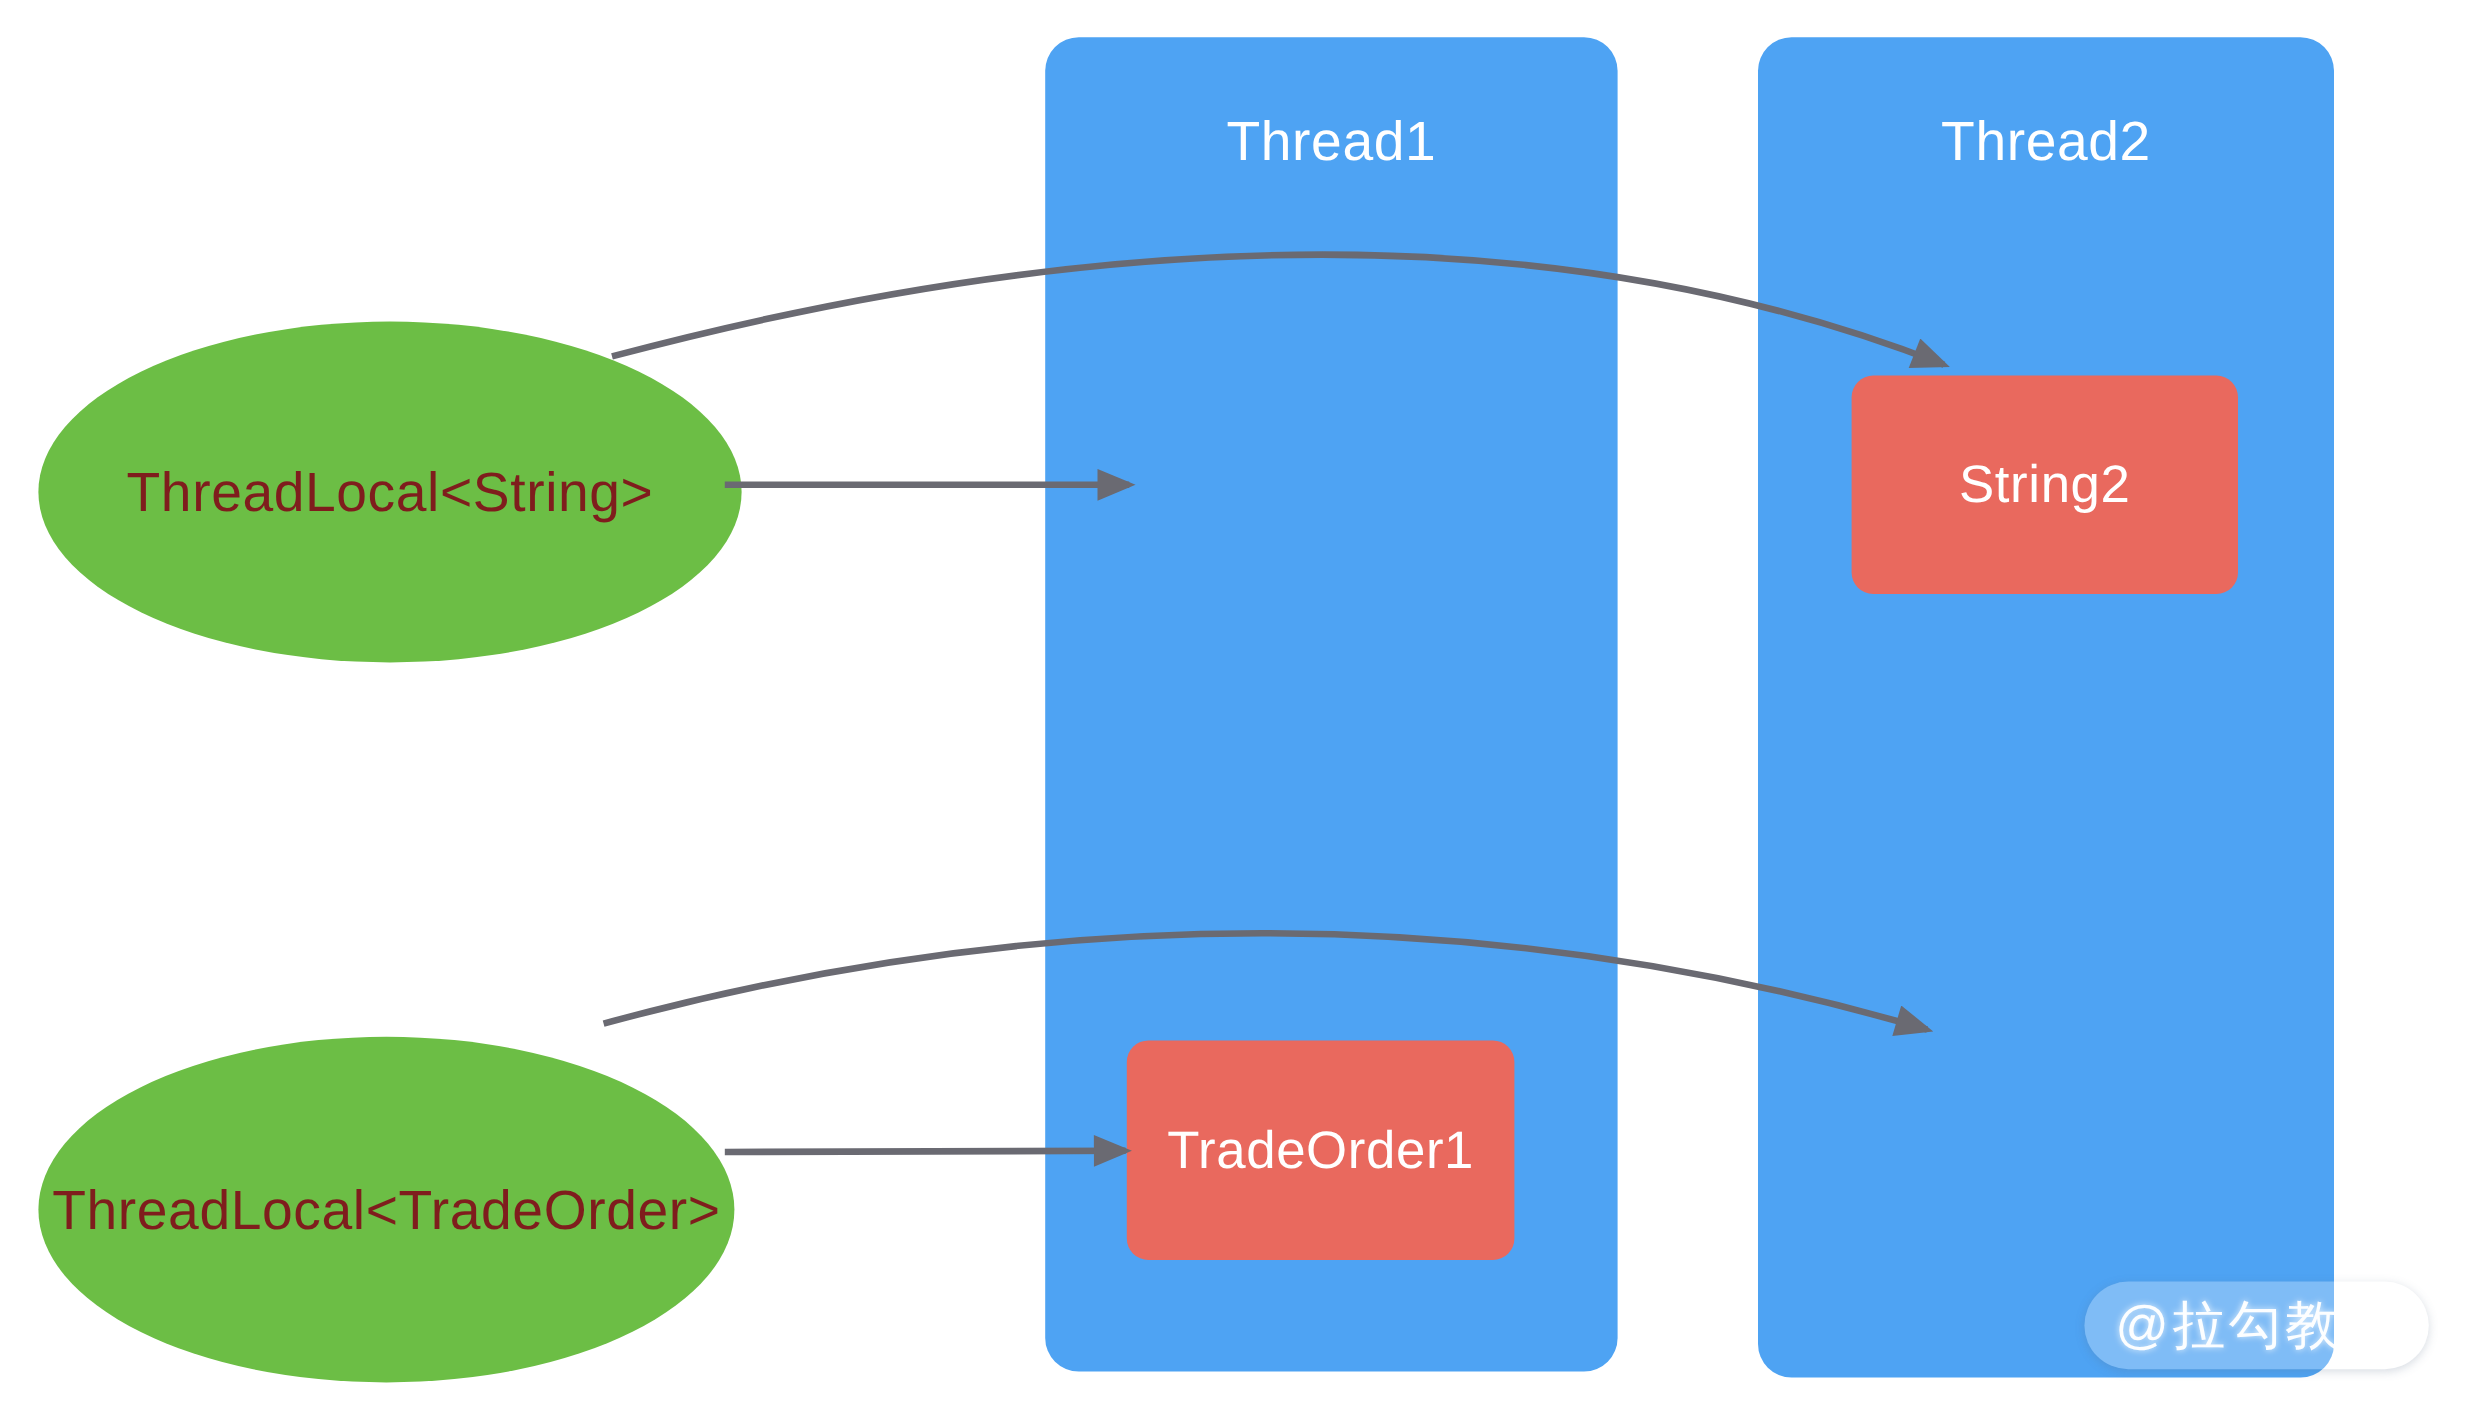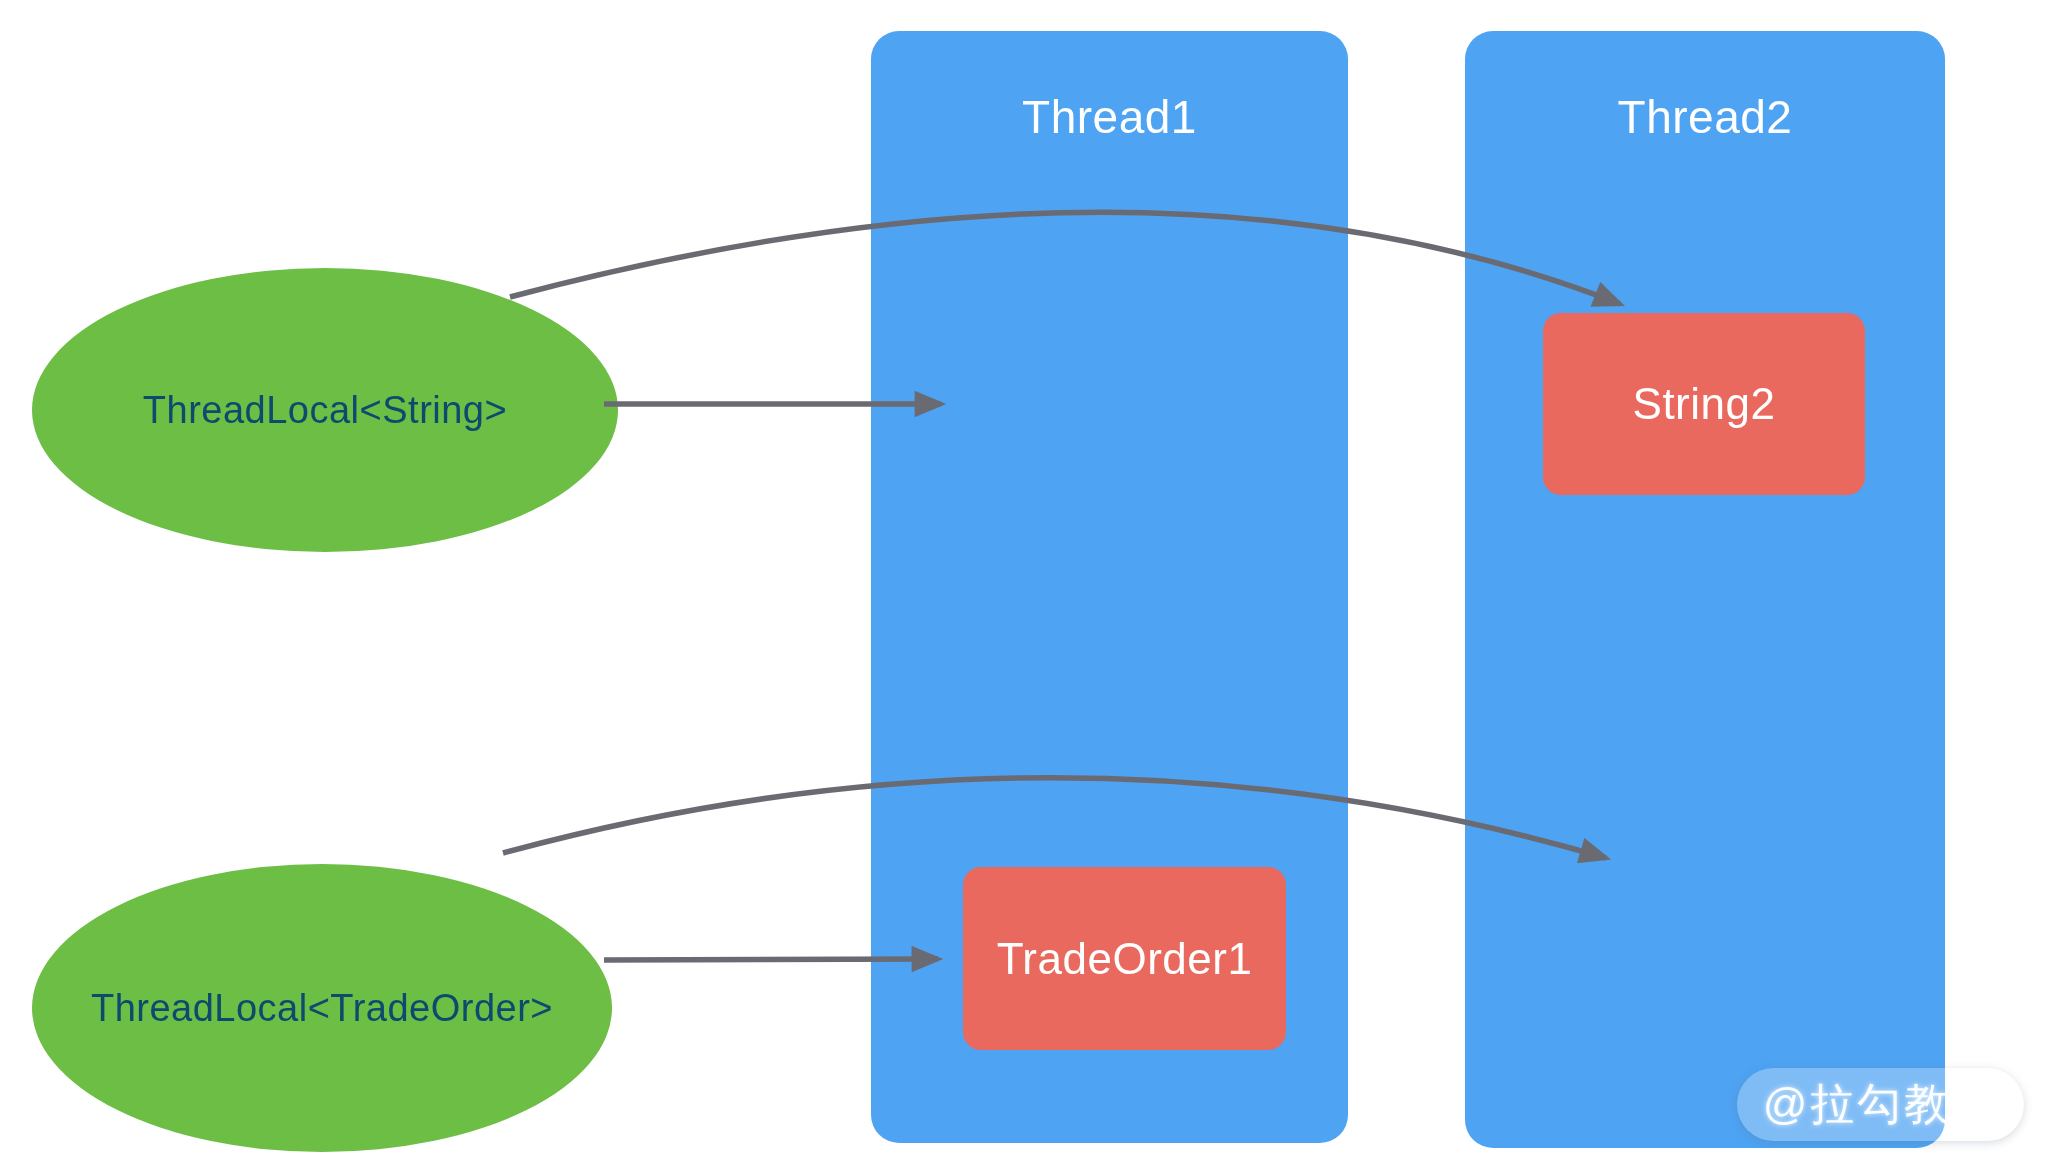--- a/index.html
+++ b/index.html
@@ -43,34 +43,34 @@
     background: var(--box-red, #E9695E);
     border-radius: 18px;
     display: flex;
     align-items: center;
     justify-content: center;
     color: #ffffff;
     font-size: 44px;
     letter-spacing: 0.5px;
   }
   .box-string1      { left: 79px; top: 281px; width: 320px; height: 181px; }
-  .box-tradeorder1  { left: 92px; top: 836px; width: 323px; height: 183px; }
+  .box-tradeorder1  { left: 68px; top: 836px; width: 323px; height: 183px; }
   .box-string2      { left: 78px; top: 282px; width: 322px; height: 182px; }
   .box-tradeorder2  { left: 80px; top: 839px; width: 323px; height: 180px; }
 
   
   .ellipse {
     position: absolute;
     background: var(--node-green, #6CBE45);
     border-radius: 50%;
     display: flex;
     align-items: center;
     justify-content: center;
-    color: #0c4a6e;
-    font-size: 38px;
+    color: #7f1d1d;
+    font-size: 46px;
     letter-spacing: 0.5px;
     text-align: center;
   }
   .e1 { left: 32px; top: 268px; width: 586px; height: 284px; }
   .e2 { left: 32px; top: 864px; width: 580px; height: 288px; }
 
   
   svg.arrows {
     position: absolute;
     left: 0;

